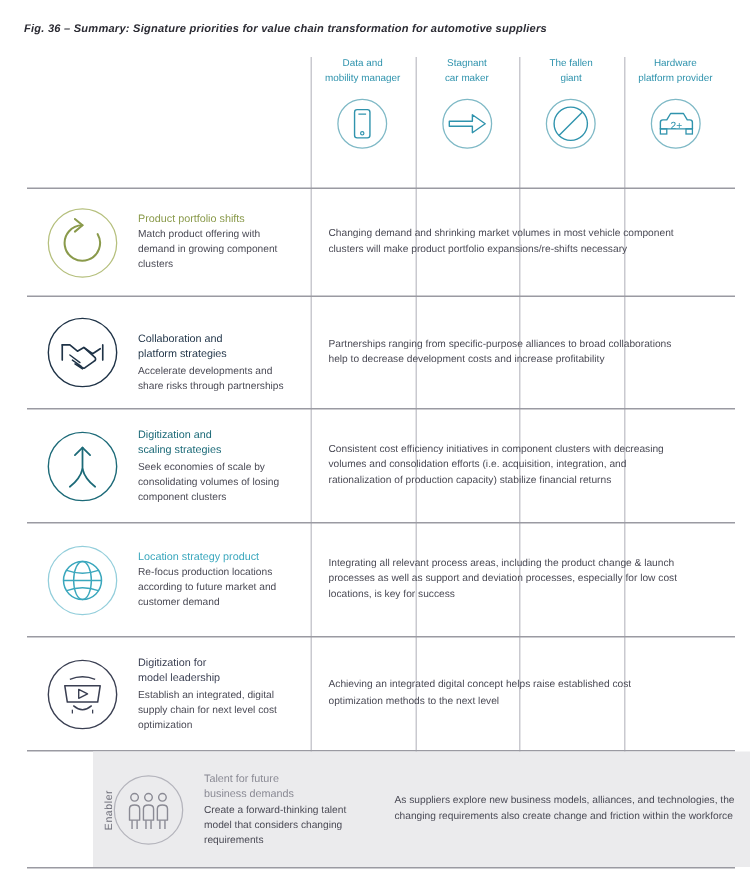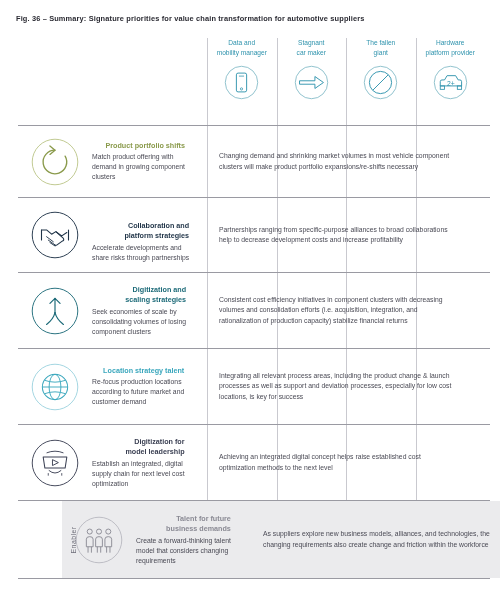--- a/index.html
+++ b/index.html
@@ -18,20 +18,21 @@
 
   .figure-title {
     position: absolute;
     left: 16px;
     top: 14px;
     font-size: 7.4px;
     font-weight: bold;
     letter-spacing: 0.15px;
     color: #2b2b33;
     white-space: nowrap;
+    font-style: italic;
   }
 
   
   .col-headers {
     position: absolute;
     left: 207px;
     top: 38px;
     width: 283px;
     height: 82px;
     display: flex;
@@ -104,25 +105,24 @@
     white-space: nowrap;
   }
   .row-icon {
     width: 54px;
     height: 54px;
     flex: 0 0 54px;
   }
   .row-text { padding-left: 10px; }
   .row-title {
     font-size: 7.2px;
-    font-weight: bold;
+    font-weight: normal;
     line-height: 10.5px;
     white-space: pre-line;
     margin-bottom: 1px;
-    text-align: right;
   }
   .row-sub {
     font-size: 6.8px;
     line-height: 10px;
     color: #4a4a55;
     white-space: pre-line;
   }
   .row-right {
     flex: 1 1 auto;
     padding-left: 12px;
@@ -260,21 +260,21 @@
   <div class="row-left">
     <svg class="row-icon" viewBox="0 0 64 64">
       <circle cx="32" cy="32" r="27" fill="none" stroke="#93cedb" stroke-width="1"></circle>
       <circle cx="32" cy="32" r="15" fill="none" stroke="#3aa7bd" stroke-width="1.2"></circle>
       <ellipse cx="32" cy="32" rx="7" ry="15" fill="none" stroke="#3aa7bd" stroke-width="1.1"></ellipse>
       <line x1="17" y1="32" x2="47" y2="32" stroke="#3aa7bd" stroke-width="1.1"></line>
       <path d="M19.5 24 Q32 28.5 44.5 24" fill="none" stroke="#3aa7bd" stroke-width="1.1"></path>
       <path d="M19.5 40 Q32 35.5 44.5 40" fill="none" stroke="#3aa7bd" stroke-width="1.1"></path>
     </svg>
     <div class="row-text">
-      <div class="row-title" style="color:#3aa7bd;">Location strategy talent</div>
+      <div class="row-title" style="color:#3aa7bd;">Location strategy product</div>
       <div class="row-sub">Re-focus production locations
 according to future market and
 customer demand</div>
     </div>
   </div>
   <div class="row-right">Integrating all relevant process areas, including the product change &amp; launch
 processes as well as support and deviation processes, especially for low cost
 locations, is key for success</div>
 </div>
 

